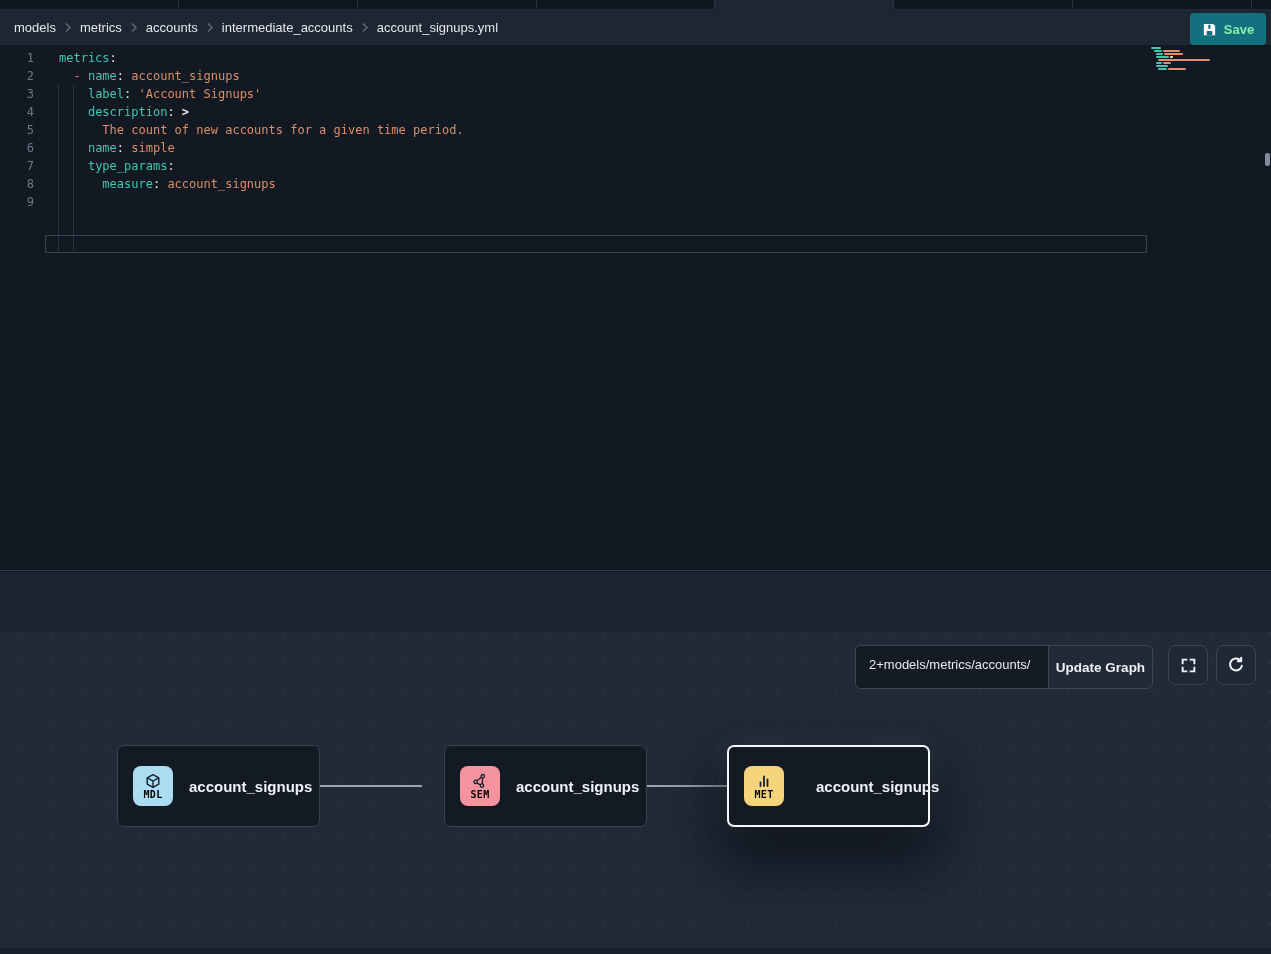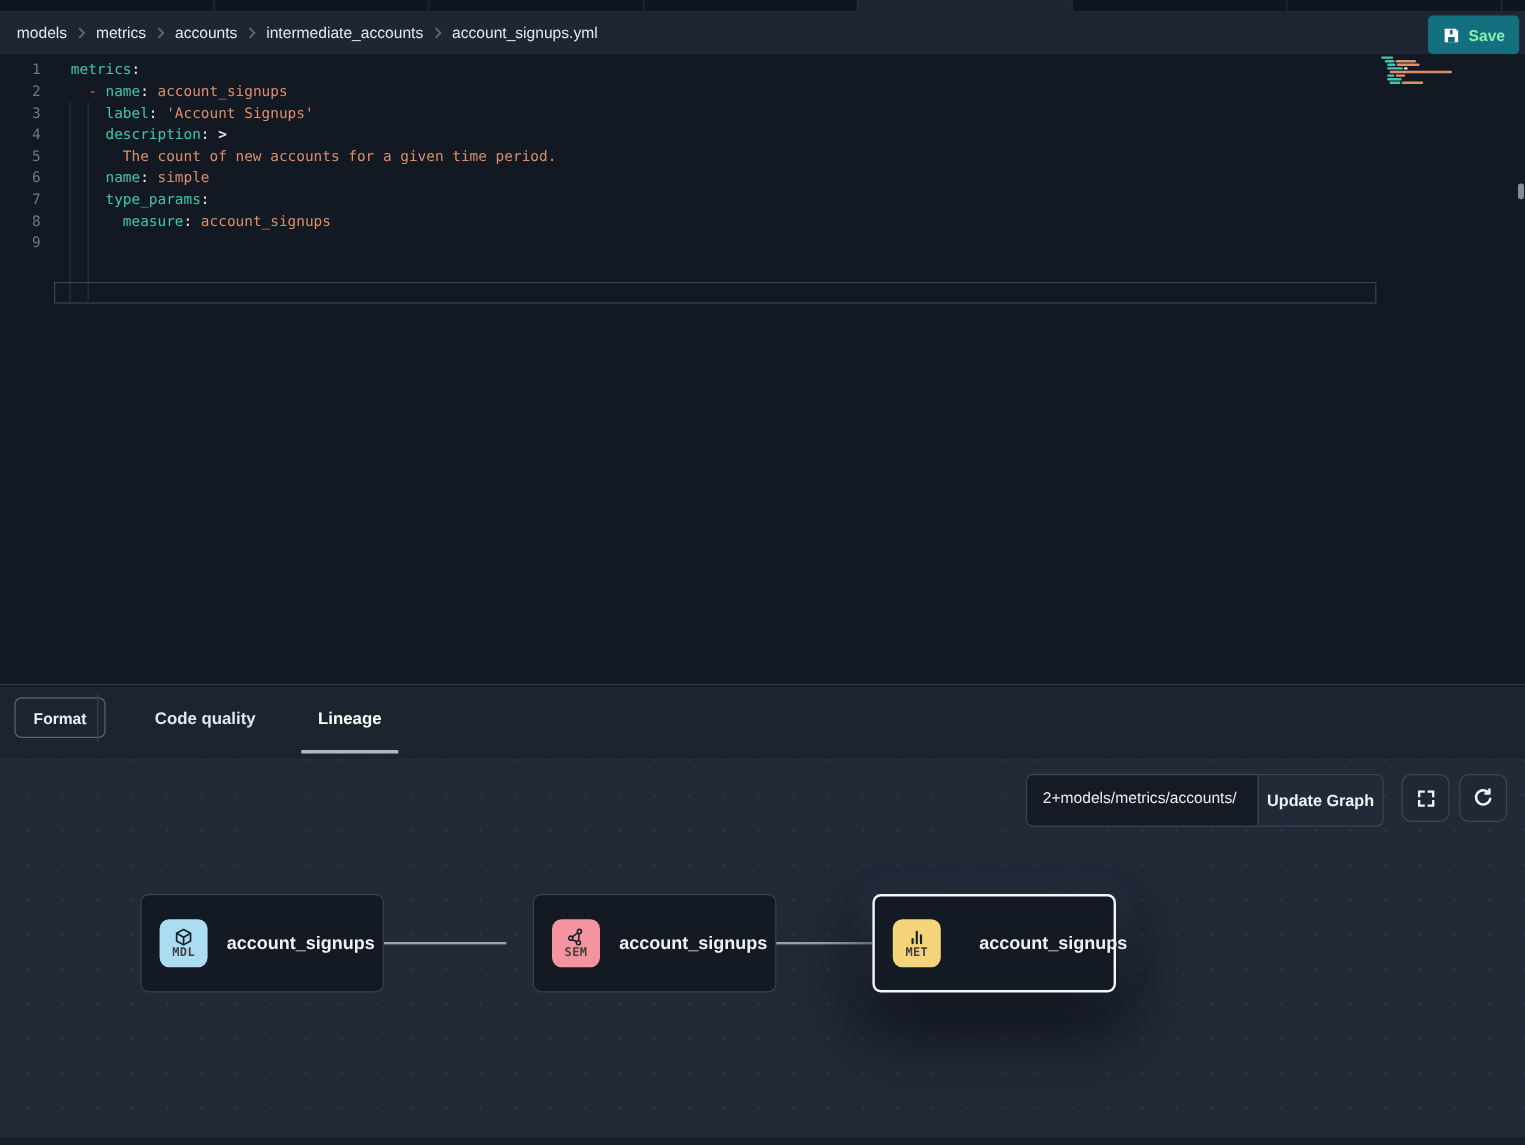--- a/index.html
+++ b/index.html
@@ -120,21 +120,21 @@
     display:flex; align-items:center; gap:16px; padding-left:15px; cursor:pointer;
   }
   .node.selected {
     border:2px solid #f4f6f9;
     box-shadow:0 26px 55px 10px rgba(7,11,17,.7), 0 0 28px rgba(170,195,230,.14);
     gap:32px;
   }
   .badge {
     flex:0 0 40px; height:40px; border-radius:8px;
     display:flex; flex-direction:column; align-items:center; justify-content:center;
-    color:#404040;
+    color:#000000;
   }
   .badge-label { font-size:10px; font-weight:700; letter-spacing:.3px; line-height:11px; font-family:"DejaVu Sans Mono", monospace; }
   .node-label { color:#eef1f5; font-size:15px; font-weight:600; }
 </style>
 </head>
 <body>
 
 <div class="app">
 
   <div class="tab-strip" id="tabStrip">
@@ -231,28 +231,20 @@
         </div>
         <div class="mm-row">
           <div class="mm-seg" style="left: 7px; width: 9px; background: rgb(66, 198, 174);"></div>
           <div class="mm-seg" style="left: 17px; width: 18px; background: rgb(222, 142, 106);"></div>
         </div>
       </div>
     <div class="scroll-handle"></div>
   </div>
 
   <div class="bottom-panel">
-    <div class="panel-header">
-      <button class="format-btn">Format</button>
-      <div class="v-divider"></div>
-      <div class="panel-tabs" id="panelTabs">
-          <div class="panel-tab">Code quality</div>
-          <div class="panel-tab active">Lineage</div>
-        </div>
-    </div>
 
     <div class="canvas">
       <div class="selector-group">
         <div class="selector-input">2+models/metrics/accounts/</div>
         <button class="update-btn">Update Graph</button>
       </div>
 
       <button class="icon-btn fullscreen-btn">
         <span style="display:flex">
           <svg width="17" height="17" viewBox="0 0 16 16" fill="none" stroke="#f2f5f8" stroke-width="1.8" stroke-linecap="square">

